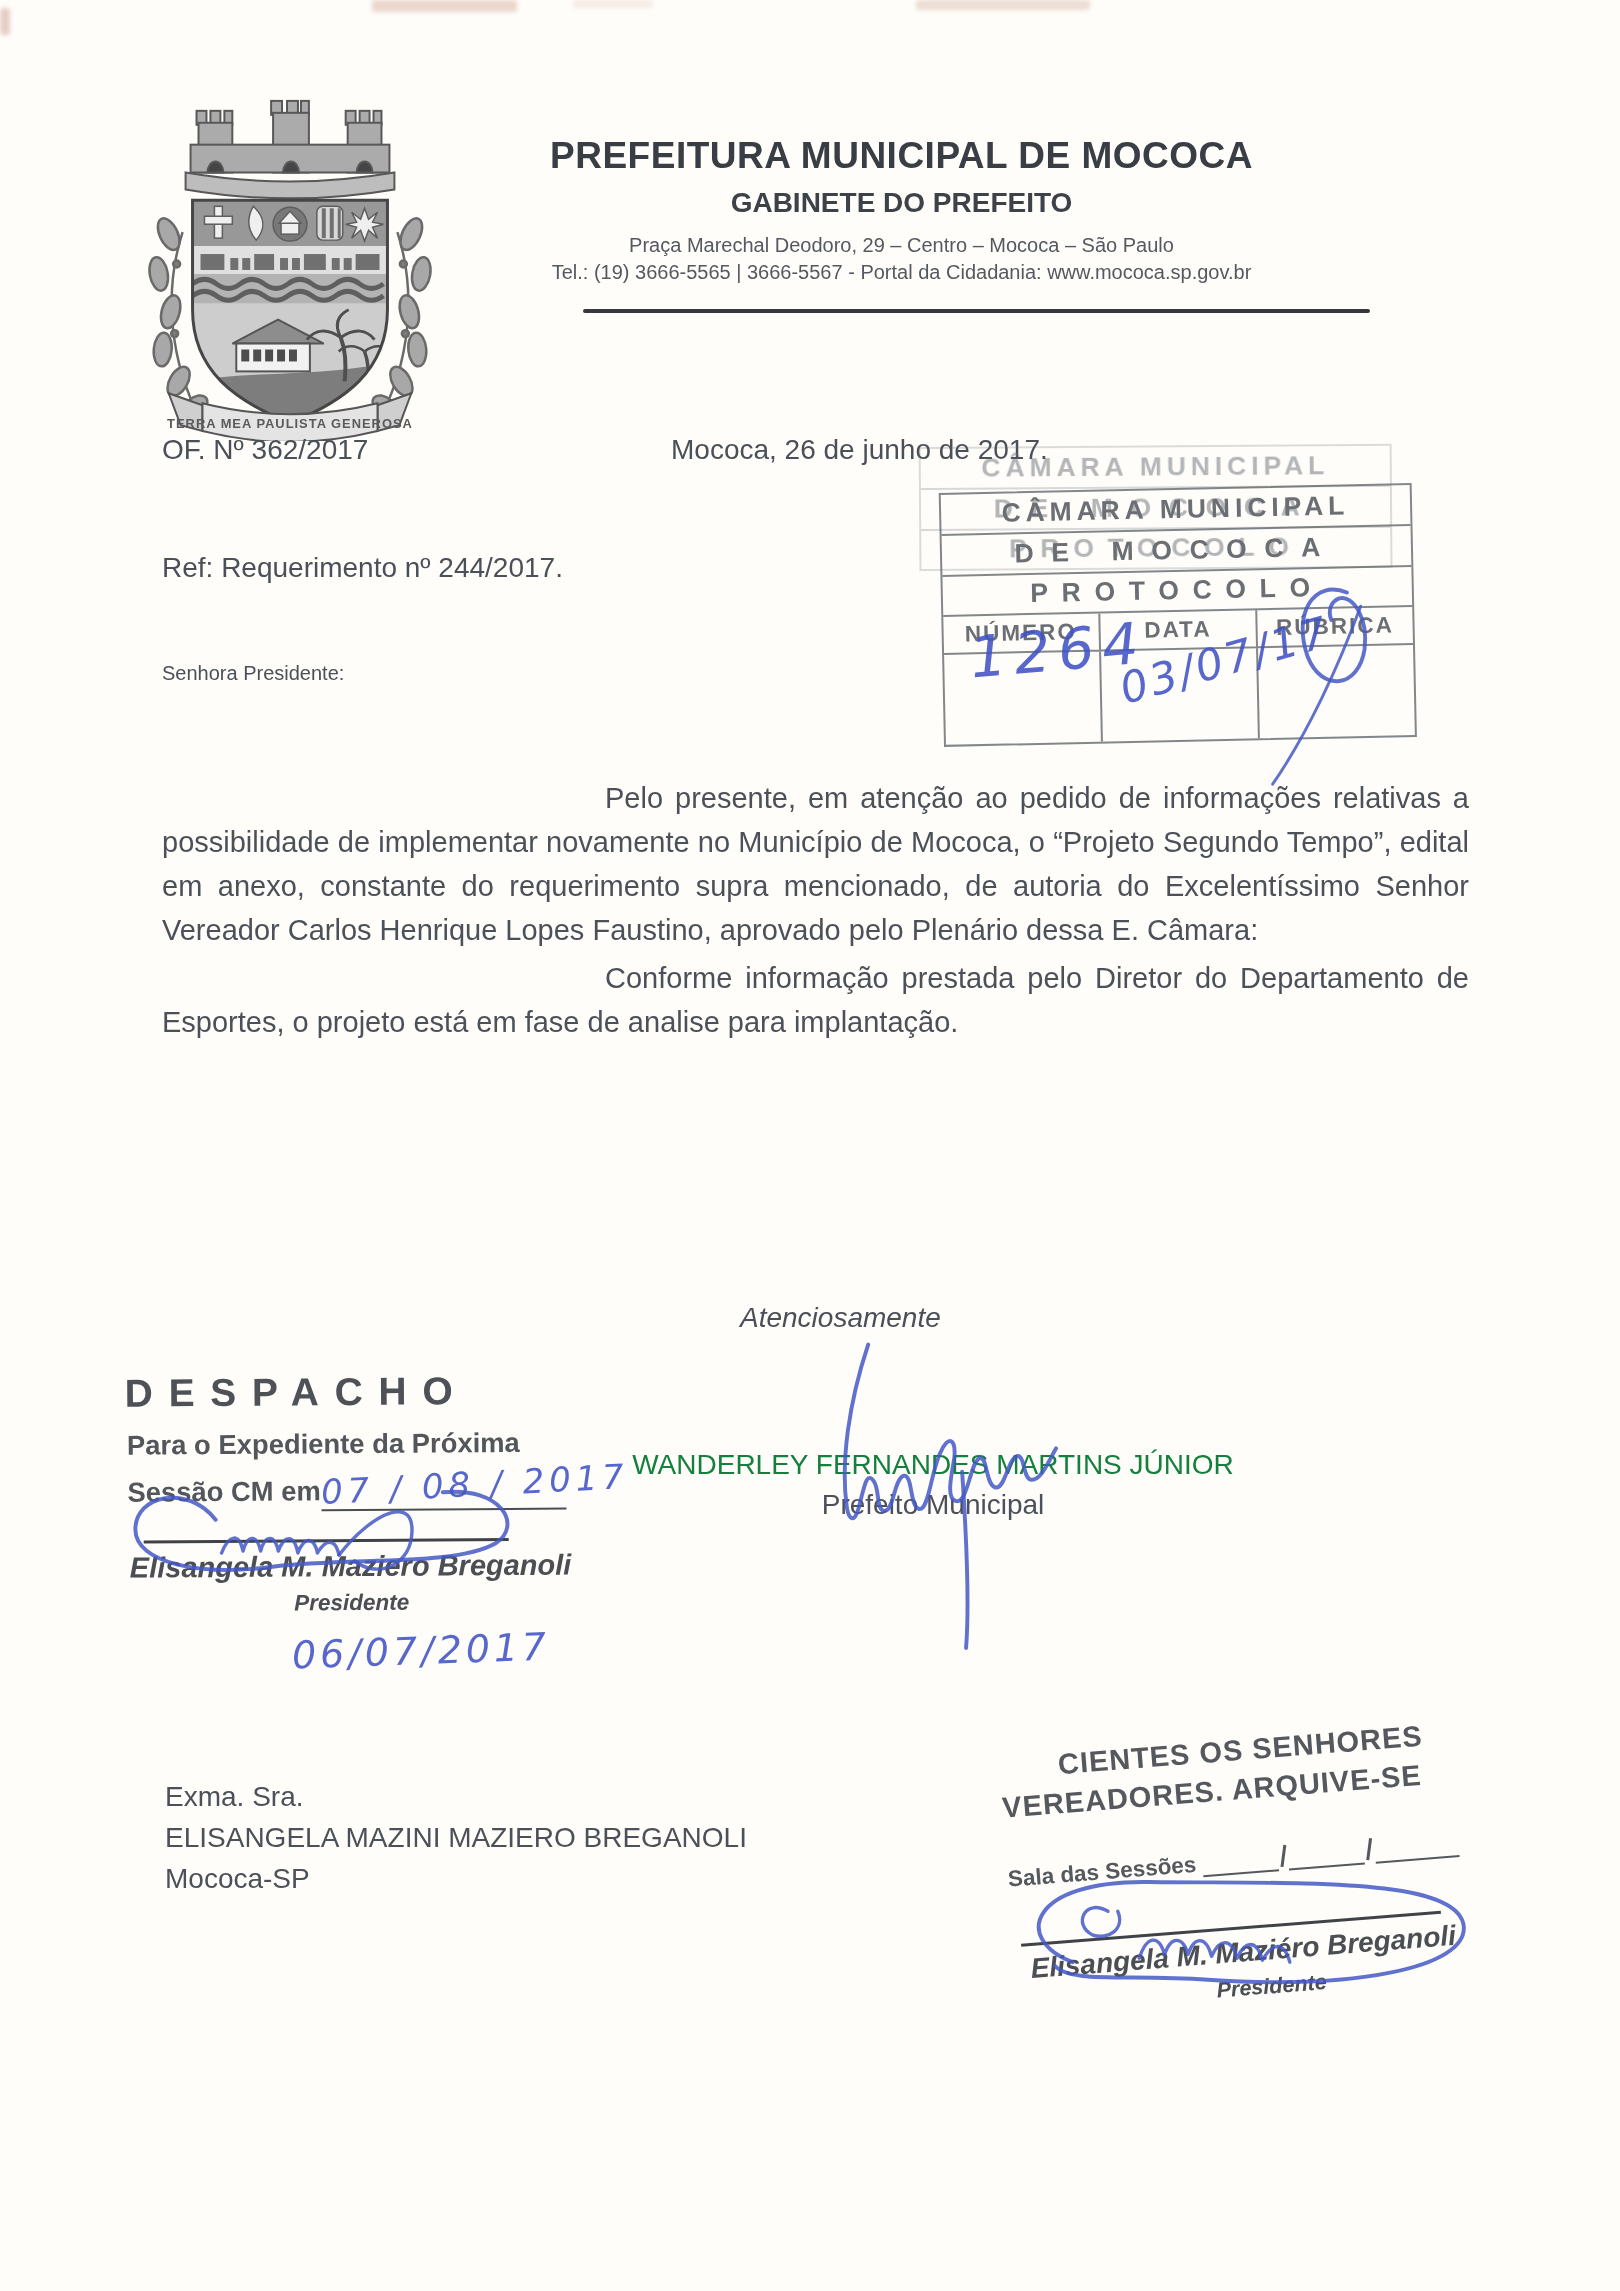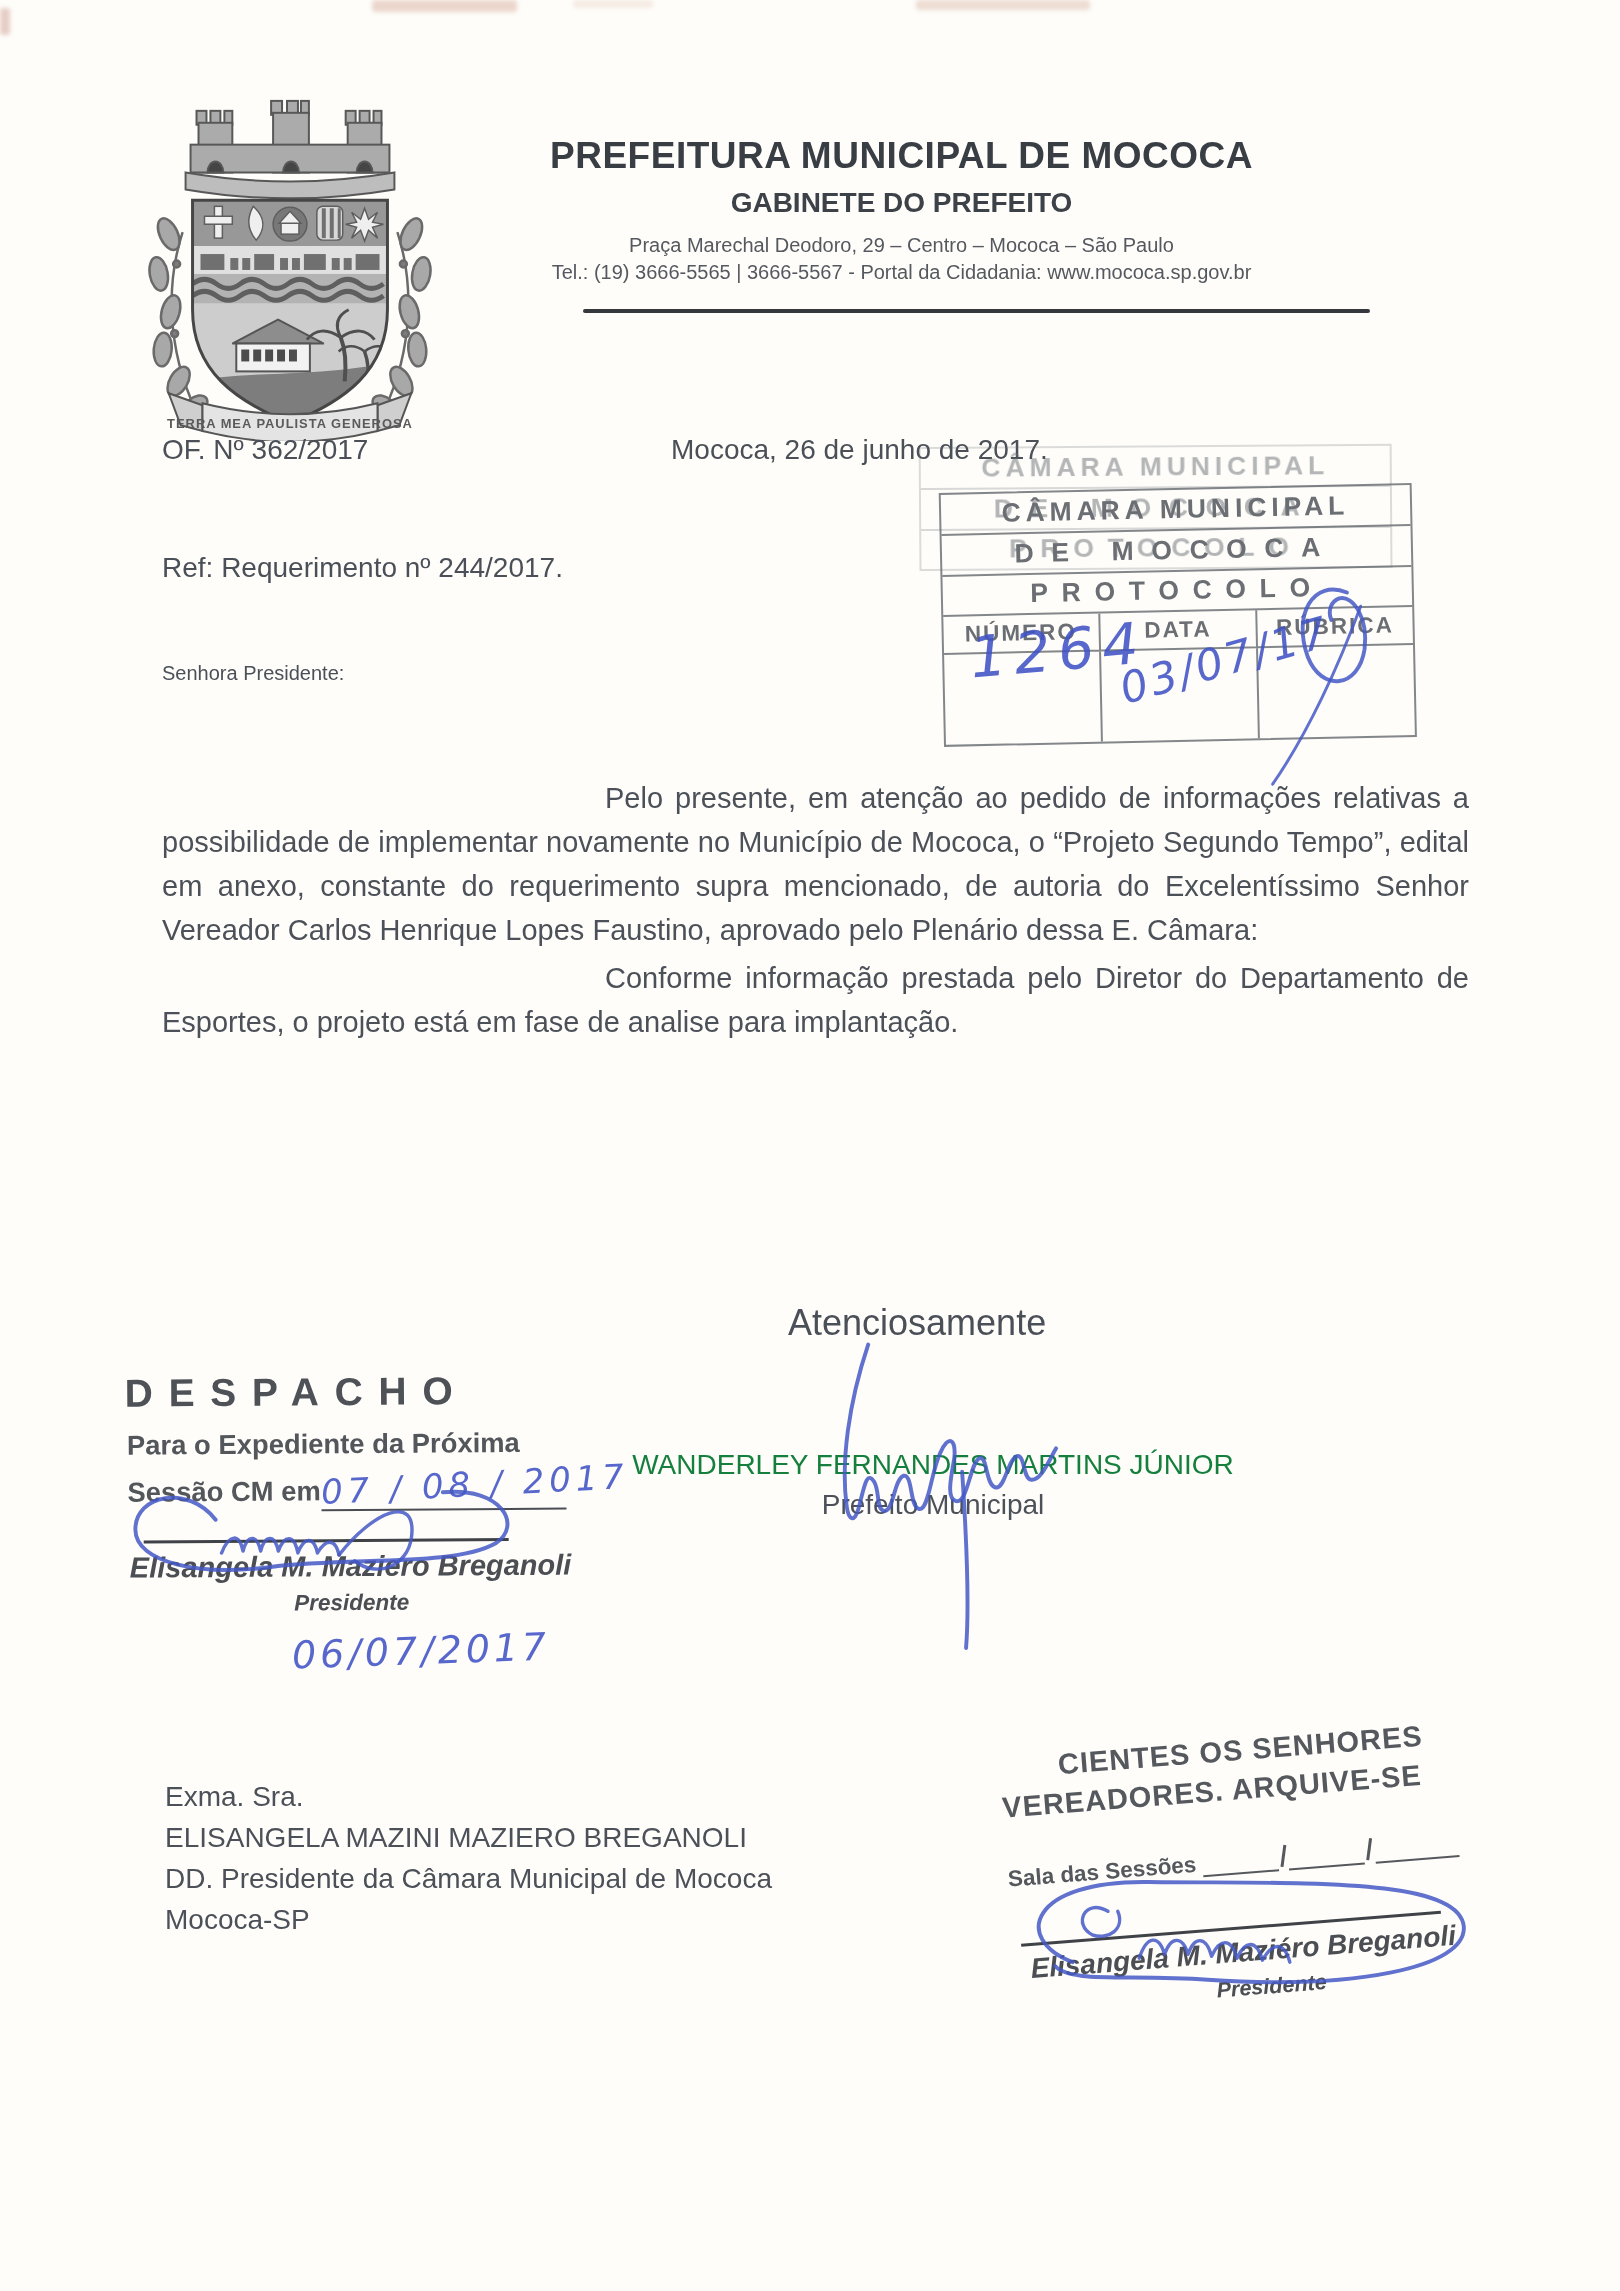--- a/index.html
+++ b/index.html
@@ -20,21 +20,21 @@
   .divider{position:absolute;left:583px;top:309px;width:787px;height:3.9px;background:#35383d;border-radius:2px;}
   
   .of-number{position:absolute;left:162px;top:434px;font-size:28px;}
   .date-line{position:absolute;left:671px;top:434px;font-size:28px;text-align:right;}
   .ref-line{position:absolute;left:162px;top:552px;font-size:28px;}
   .salutation{position:absolute;left:162px;top:662px;font-size:20px;}
   
   .body-text{position:absolute;left:162px;top:776px;width:1307px;font-size:29px;line-height:44px;text-align:justify;color:#4c5159;}
   .body-text p{margin:0;text-indent:443px;}
   .body-text p + p{margin-top:3.9px;}
-  .closing{position:absolute;left:788px;top:1302px;font-size:36px;}
+  .closing{position:absolute;left:740px;top:1302px;font-size:28px;font-style:italic;}
   
   .sig-block{position:absolute;left:531px;top:1449px;width:804px;text-align:center;}
   .sig-name{font-size:28px;color:#15803d;margin:0;}
   .sig-title{font-size:28px;color:#4c5159;margin:7.8px 0 0 0;}
   
   .stamp-ink{color:#6b6f74;}
   .protocol-wrap{position:absolute;left:929px;top:443px;width:495px;height:314px;transform:rotate(-1.2deg);}
   .protocol-main{position:absolute;left:11.8px;top:45px;width:469px;border:2.9px solid rgba(100,105,110,.8);}
   .protocol-ghost{position:absolute;left:-7.8px;top:2px;width:469px;border:2.9px solid rgba(100,105,110,.45);opacity:.5;filter:blur(0.6px);transform:rotate(.8deg);}
   .p-row{font-weight:bold;text-align:center;border-bottom:2.9px solid rgba(100,105,110,.8);padding:3.9px 0;font-size:26.5px;}
@@ -278,21 +278,20 @@
   <svg class="ink-svg" style="left:106px;top:1447px;" width="421" height="167" viewBox="0 0 430 170">
     <path d="M112,74 C84,38 30,48 30,84 C30,118 96,132 170,122 C250,112 356,122 398,98 C426,80 404,40 344,46" stroke-width="4"></path>
     <path d="M118,108 C126,88 136,88 140,106 C144,90 154,88 158,106 C162,90 172,88 176,106 C182,90 192,88 196,108 C202,92 212,90 216,108 C224,94 234,92 238,110" stroke-width="3.5"></path>
     <path d="M238,110 C272,66 318,46 312,92 C308,122 276,134 254,116" stroke-width="3.5"></path>
   </svg>
   <div class="ink" style="left:292px;top:1629px;font-size:38px;transform:rotate(-2deg);letter-spacing:3.9px;">06/07/2017</div>
 
   <div class="addressee">
     <div>Exma. Sra.</div>
     <div>ELISANGELA MAZINI MAZIERO BREGANOLI</div>
-    <div>DD. Presidente da Câmara Municipal de Mococa</div>
     <div>Mococa-SP</div>
   </div>
 
   <div class="archive">
     <p class="archive-l1">CIENTES OS SENHORES</p>
     <p class="archive-l2">VEREADORES. ARQUIVE-SE</p>
     <div class="archive-sala">
       <span>Sala das Sessões</span>
       <span class="slot" style="width:76px;"></span><span class="slash"></span><span class="slot" style="width:76px;"></span><span class="slash"></span><span class="slot" style="width:84px;"></span>
     </div>

